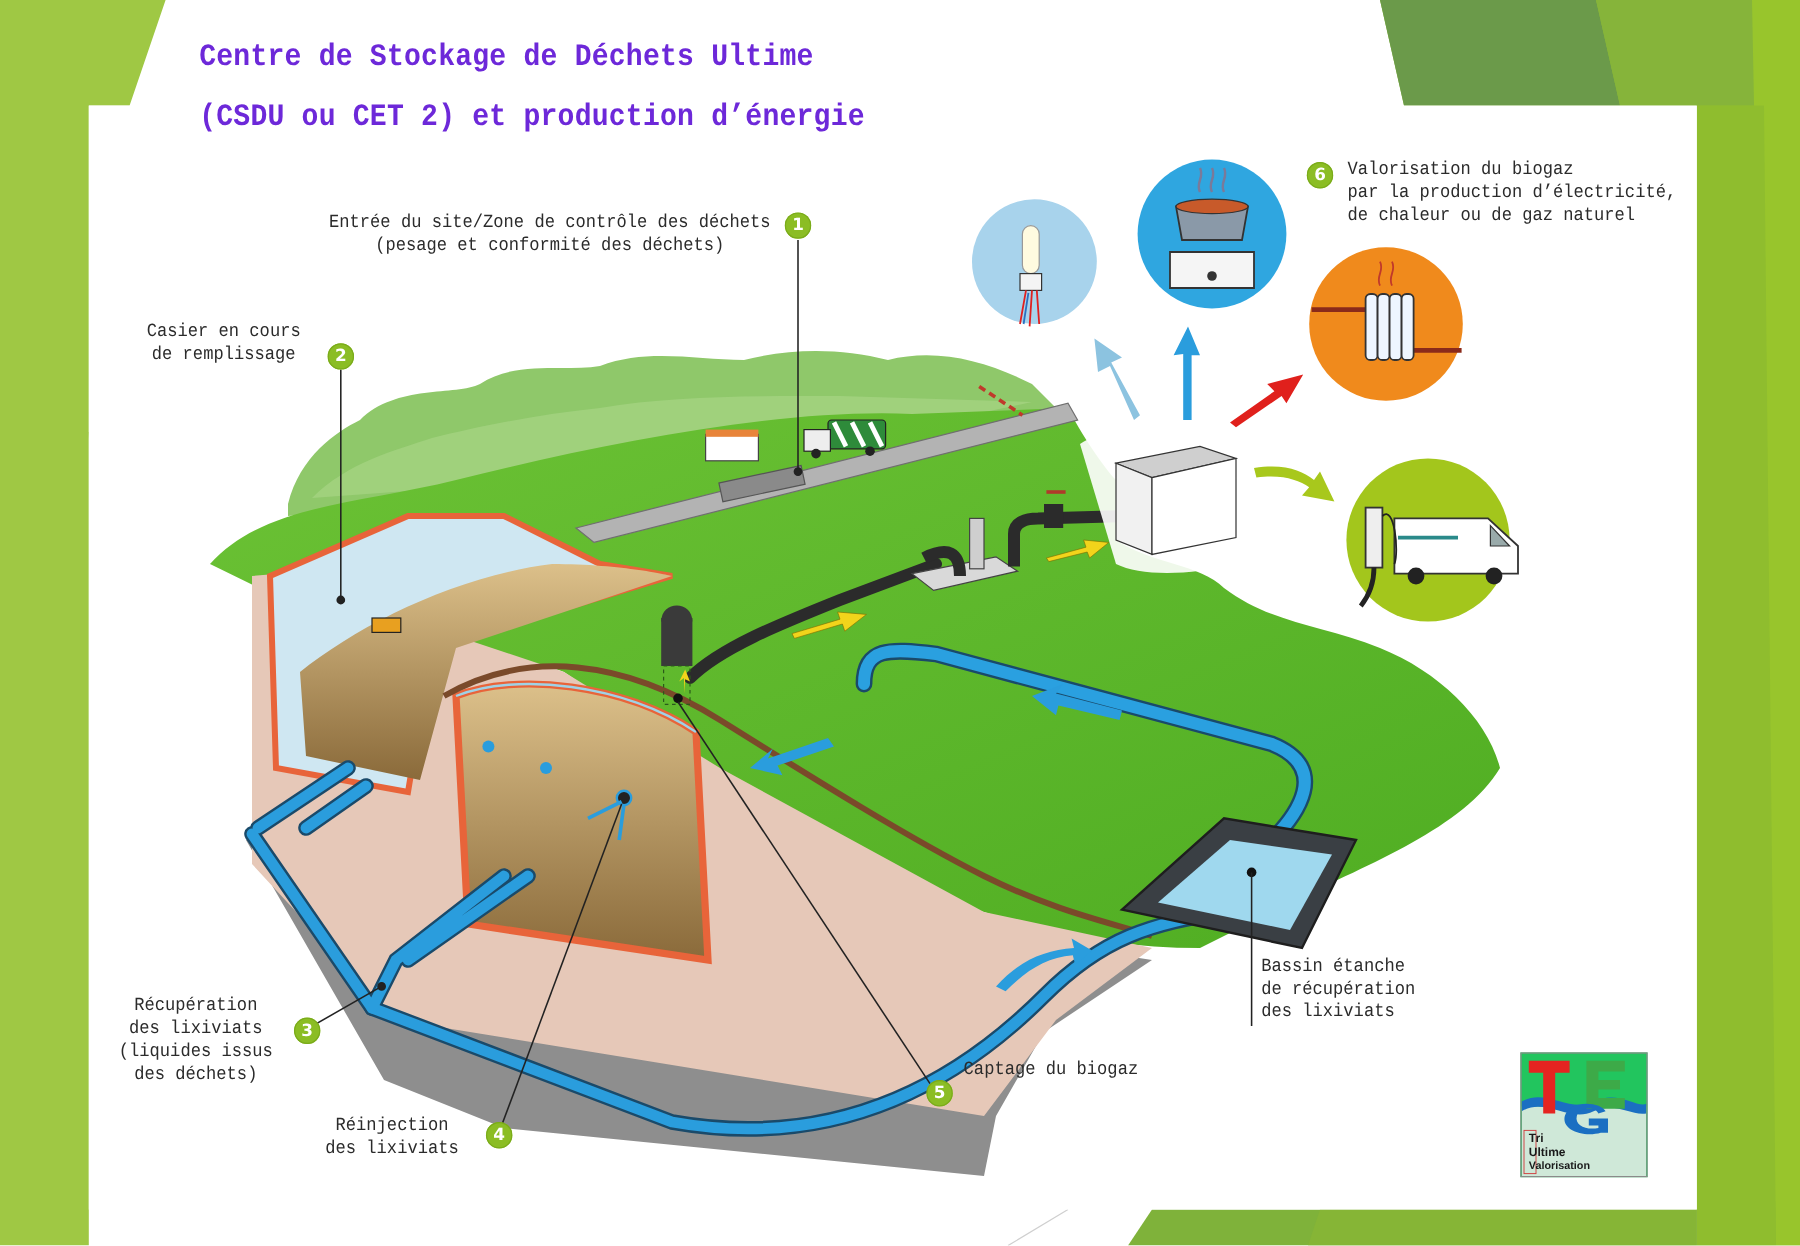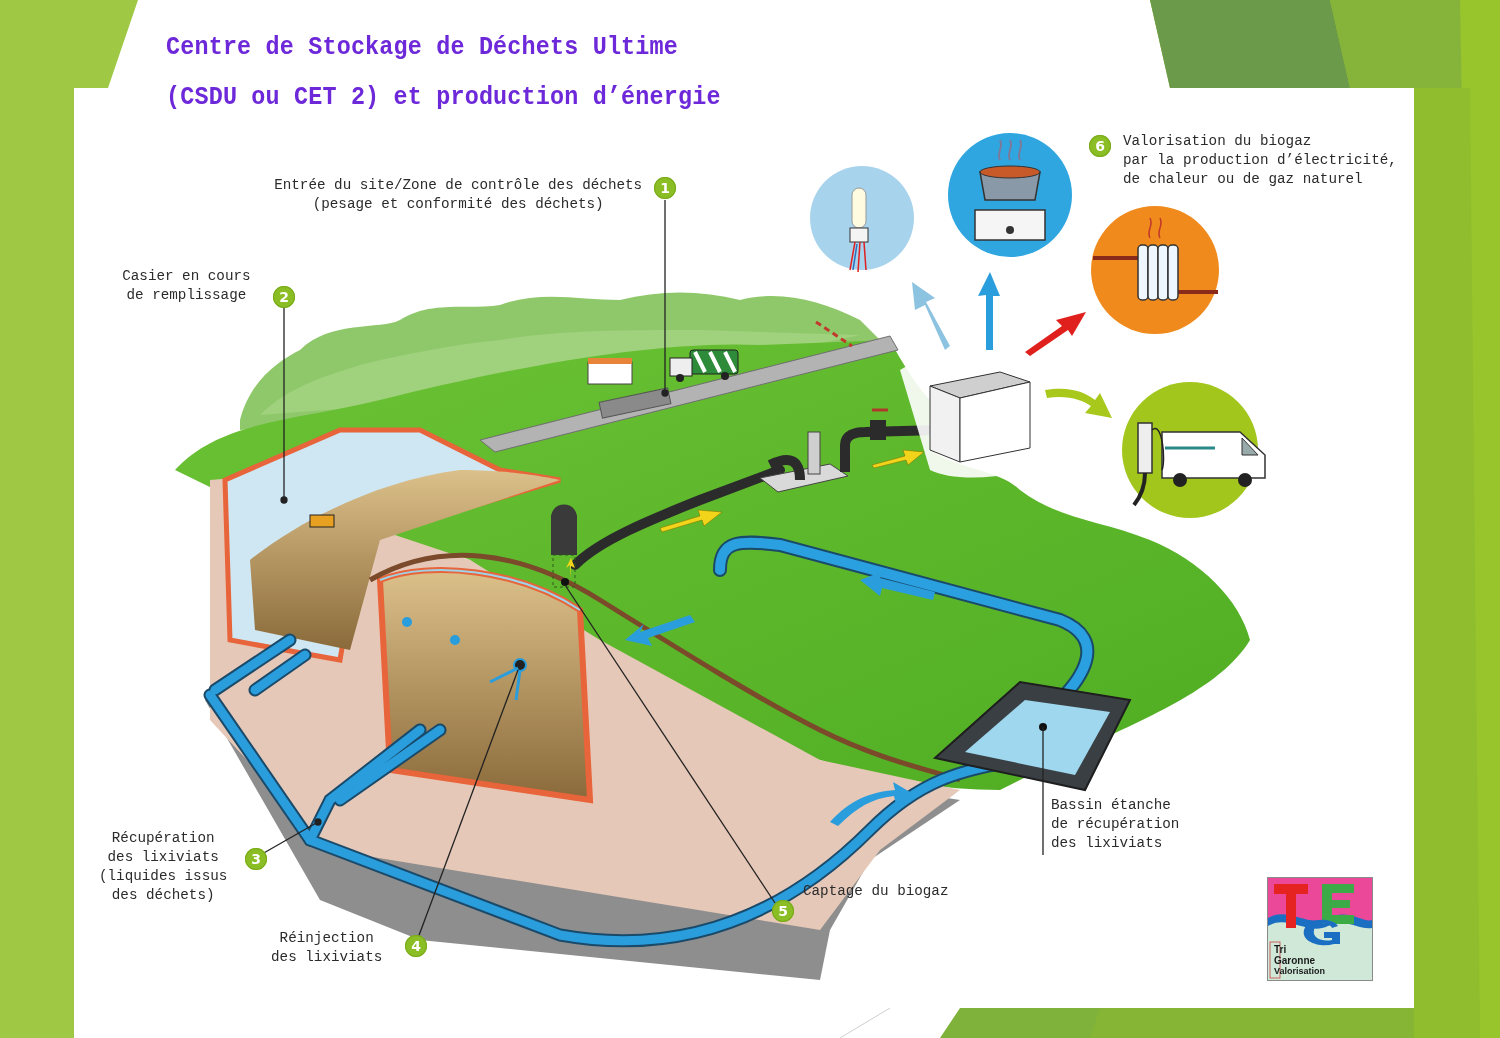--- a/index.html
+++ b/index.html
@@ -8,21 +8,21 @@
   .title { position:absolute; left:166px; top:22px; z-index:5; color:#6d28d9; font-family:Liberation Mono, monospace; font-weight:bold; font-size:26px; line-height:50px; letter-spacing:0.2px; white-space:nowrap; }
   .title div { transform:scaleX(0.9); transform-origin:left; }
   .panel { position:absolute; left:74px; top:88px; width:1340px; height:920px; background:#ffffff; z-index:1; }
   .diagram { position:absolute; inset:0; z-index:2; }
   .label { position:absolute; z-index:6; color:#2b2b2b; font-family:Liberation Mono, monospace; font-size:15.5px; line-height:19px; }
   .label .line { display:block; white-space:nowrap; transform:scaleX(0.92); }
   .label.right { text-align:center; }
   .label.right .line { transform-origin:right; }
   .label.left .line { transform-origin:left; }
   .badge { position:absolute; z-index:7; width:22px; height:22px; border-radius:50%; background:#8bbd24; color:#fff; font-weight:bold; font-size:14px; line-height:22px; text-align:center; font-family:"DejaVu Sans", sans-serif; box-shadow: inset 0 0 0 1px #7aab1a; }
-  .logo { position:absolute; left:1267px; top:877px; width:104px; height:102px; z-index:6; border:1px solid #8a8a8a; background:#ec4899; overflow:hidden; }
+  .logo { position:absolute; left:1267px; top:877px; width:104px; height:102px; z-index:6; border:1px solid #8a8a8a; background:#22c55e; overflow:hidden; }
   .logo .txt { position:absolute; left:6px; font-family:"Liberation Sans", sans-serif; font-weight:bold; font-size:10px; color:#1a1a1a; line-height:11px; }
 </style>
 </head>
 <body>
 
 <svg class="bg-shapes" width="1500" height="1038" viewBox="0 0 1500 1038">
   <polygon points="0,0 138,0 108,88 74,88 74,360 0,1038" fill="#9fc844"></polygon>
   <polygon points="0,360 74,360 74,1038 0,1038" fill="#9fc844"></polygon>
   <polygon points="1150,0 1500,0 1500,1038 1414,1038 1414,88 1170,88" fill="#8cba35"></polygon>
   <polygon points="1150,0 1330,0 1350,88 1170,88" fill="#6b9a4a"></polygon>
@@ -250,15 +250,15 @@
 <div class="logo">
   <svg width="104" height="102" viewBox="0 0 104 102">
     <rect x="0" y="44" width="104" height="58" fill="#cfe8d8"></rect>
     <path d="M0,40 C20,28 40,50 60,40 C80,30 95,45 104,42 L104,50 C90,52 80,40 60,48 C40,58 20,36 0,48 Z" fill="#1b6fc2"></path>
     <path d="M6,6 L40,6 L40,16 L28,16 L28,50 L18,50 L18,16 L6,16 Z" fill="#e52421"></path>
     <path d="M54,6 L86,6 L86,15 L64,15 L64,22 L82,22 L82,30 L64,30 L64,37 L86,37 L86,46 L54,46 Z" fill="#3daa48"></path>
     <path d="M70,48 C66,40 40,38 36,52 C33,64 52,70 66,66 L72,66 L72,54 L56,54 L56,60 L64,60 L64,62 C54,64 44,60 46,52 C48,44 62,44 64,50 Z" fill="#1b6fc2"></path>
     <rect x="2" y="64" width="10" height="36" fill="none" stroke="#d04040" stroke-width="0.8"></rect>
   </svg>
   <div class="txt" style="top:66px;">Tri</div>
-  <div class="txt" style="top:77px;">Garonne</div>
+  <div class="txt" style="top:77px;">Ultime</div>
   <div class="txt" style="top:88px; font-size:9px;">Valorisation</div>
 </div>
 
 </body></html>

